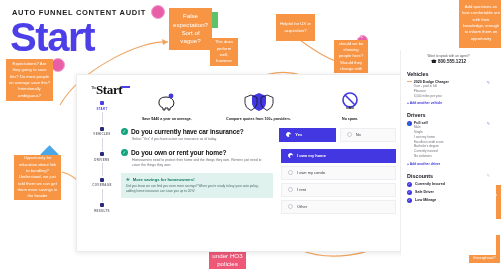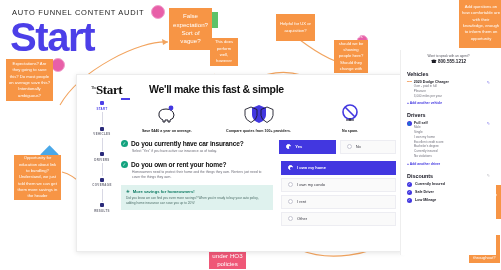--- a/index.html
+++ b/index.html
@@ -7,21 +7,21 @@
     width:501px; height:270px; overflow:hidden;
     background:#ffffff;
     font-family:"Liberation Sans", sans-serif;
     position:relative;
   }
   .canvas { position:absolute; inset:0; }
 
   
   .kicker {
     position:absolute; left:12px; top:8px;
-    font-size:7.5px; font-weight:400; letter-spacing:.7px;
+    font-size:7.5px; font-weight:700; letter-spacing:.7px;
     color:#1b1b1b;
   }
   .bigtitle {
     position:absolute; left:10px; top:17px;
     font-size:40px; font-weight:800; letter-spacing:-1.4px;
     color:#4c3fe8; line-height:1;
   }
 
   
   .note {
@@ -224,21 +224,20 @@
         <div class="rail-lbl">COVERAGE</div>
       </div>
       <div class="rail-line"></div>
       <div class="rail-step">
         <div class="rail-node"></div>
         <div class="rail-lbl">RESULTS</div>
       </div>
     </div>
 
     <div class="main">
-      <div class="headline">We'll make this fast &amp; simple</div>
       <div class="underline"></div>
 
       <div class="props">
         <div class="prop">
           <svg width="26" height="20" viewBox="0 0 26 20">
             <path d="M5 12 q-1-7 7-7 q7 0 8 6 q0 4-4 5 l0 2 -2 0 0-2 -3 0 0 2 -2 0 0-2 q-3-1-4-4z" fill="none" stroke="#1c1c2a" stroke-width="1"></path>
             <circle cx="17" cy="4" r="2.4" fill="#4237e0"></circle>
           </svg>
           <div class="prop-txt">Save $440 a year on average.</div>
         </div>

